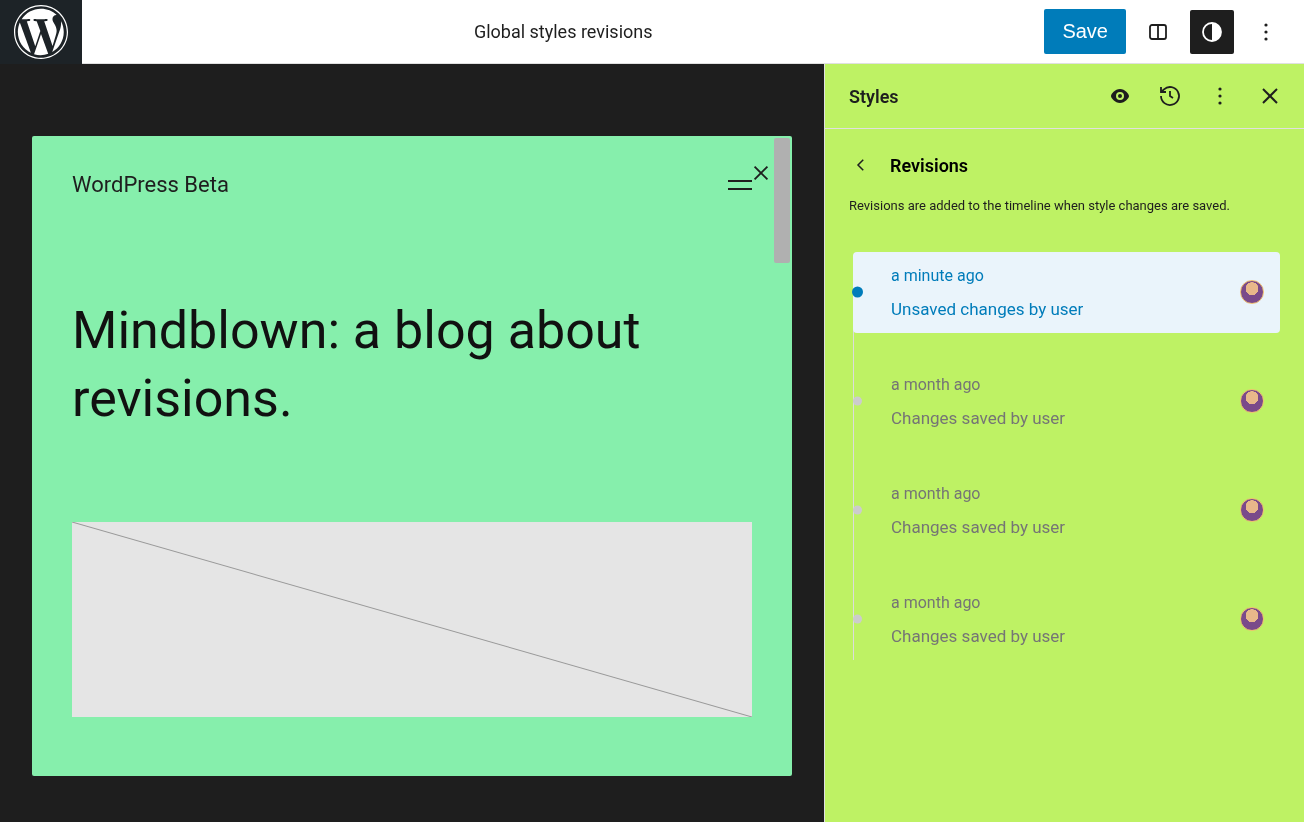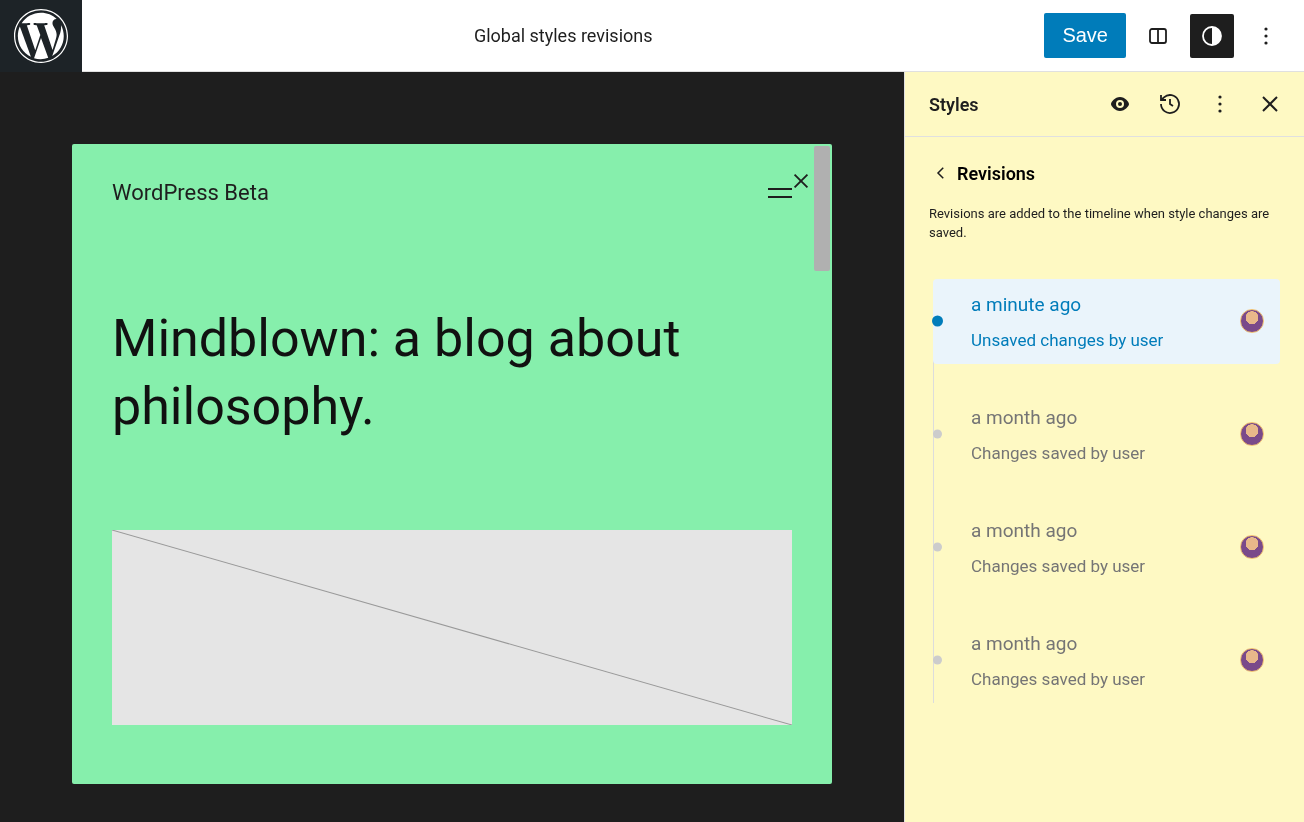--- a/index.html
+++ b/index.html
@@ -1,20 +1,20 @@
 <!DOCTYPE html>
 <html><head>
 <meta charset="utf-8">
 <style>
   * { box-sizing: border-box; margin: 0; padding: 0; }
   html, body { height: 100%; width: 100%; font-family: -apple-system, BlinkMacSystemFont, "Segoe UI", Roboto, Arial, sans-serif; }
   body { display: flex; flex-direction: column; overflow: hidden; }
 
   
-  .topbar { height: 72px; display: flex; align-items: center; border-bottom: 1px solid #e0e0e0; }
+  .topbar { height: 64px; display: flex; align-items: center; border-bottom: 1px solid #e0e0e0; }
   .wp-logo { width: 82px; height: 72px; background: #1d2327; display: flex; align-items: center; justify-content: center; }
   .wp-logo svg { width: 54px; height: 54px; fill: #fff; }
   .topbar-title { flex: 1; text-align: center; font-size: 18px; color: #1e1e1e; }
   .topbar-actions { display: flex; align-items: center; gap: 10px; padding-right: 16px; }
   .save-btn { background: #007cba; color: #fff; border: none; padding: 11px 18px; font-size: 20px; border-radius: 2px; cursor: pointer; }
   .iconbtn { width: 44px; height: 44px; display: flex; align-items: center; justify-content: center; border: none; background: transparent; cursor: pointer; border-radius: 2px;}
   .iconbtn.dark { background: #1e1e1e; }
   .iconbtn svg { width: 24px; height: 24px; }
 
   
@@ -29,38 +29,38 @@
   .menu-icon span { height: 2px; background: #1e1e1e; width: 100%; display: block; }
   .hero { font-size: 52px; font-weight: 400; line-height: 1.3; margin-top: 100px; color:#111;}
   .placeholder { margin-top: 90px; height: 195px; background: #e5e5e5; position: relative; overflow: hidden; }
   .placeholder svg { position: absolute; inset: 0; width: 100%; height: 100%; }
 
   
   .canvas-close { position: absolute; top: 26px; right: 20px; cursor:pointer; }
   .canvas-close svg { width: 22px; height: 22px; stroke:#1e1e1e;}
 
   
-  .sidebar { width: 400px; background: #fef9c3; border-left: 1px solid #e0e0e0; display: flex; flex-direction: column; }
+  .sidebar { width: 480px; background: #bef264; border-left: 1px solid #e0e0e0; display: flex; flex-direction: column; }
   .sb-head { height: 65px; display: flex; align-items: center; padding: 0 18px 0 24px; justify-content: space-between; border-bottom: 1px solid #e0e0e0;}
   .sb-head-title { font-size: 18px; font-weight: 600; color:#1e1e1e;}
   .sb-head-icons { display: flex; gap: 18px; align-items: center; }
   .sb-head-icons .iconbtn { width: 32px; height: 32px; }
   .sb-sub { padding: 24px 24px 0 24px; }
-  .sb-sub-head { display: flex; align-items: center; gap: 4px; }
+  .sb-sub-head { display: flex; align-items: center; gap: 17px; }
   .sb-sub-head svg{width:18px;height:18px;}
   .sb-sub-title { font-size: 18px; font-weight: 600; }
   .sb-desc { font-size: 13px; color: #1e1e1e; margin-top: 20px; line-height: 1.45; }
 
   .timeline { margin-top: 36px; padding-left: 4px; position: relative; }
   .timeline-line { position: absolute; left: 4px; top: 12px; bottom: 0; width: 1px; background: #dcdcdc; }
   .rev { position: relative; padding: 14px 18px 14px 38px; cursor: pointer; border-radius: 4px; margin-bottom: 28px;}
   .rev.active { background: #eaf4fb; }
   .rev-dot { position: absolute; left: 0px; top: 50%; transform: translateY(-50%); width: 9px; height: 9px; background: #ccc; border-radius: 50%; }
   .rev.active .rev-dot { background: #007cba; width: 11px; height: 11px; left:-1px;}
-  .rev-time { font-size: 19px; color: #757575; }
+  .rev-time { font-size: 16px; color: #757575; }
   .rev.active .rev-time { color: #007cba; }
   .rev-desc { font-size: 17px; color: #757575; margin-top: 14px; }
   .rev.active .rev-desc { color: #007cba; }
   .rev-avatar { position: absolute; right: 16px; top: 50%; transform: translateY(-50%); width: 24px; height: 24px; border-radius: 50%; background: radial-gradient(circle at 50% 35%, #e8b88a 0 35%, #7a4a8a 36% 100%); border: 1px solid #f0c070;}
 </style>
 </head>
 <body>
 
 <div class="topbar">
   <div class="wp-logo">
@@ -112,21 +112,21 @@
           </svg>
       </div>
       <div class="canvas-content">
         <div class="canvas-head">
           <div class="site-title">WordPress Beta</div>
           <div class="menu-icon">
               <span></span>
               <span></span>
             </div>
         </div>
-        <h1 class="hero">Mindblown: a blog about philosophy.</h1>
+        <h1 class="hero">Mindblown: a blog about revisions.</h1>
         <div class="placeholder">
           <svg viewBox="0 0 668 195" preserveAspectRatio="none">
               <line x1="0" y1="0" x2="668" y2="195" stroke="#999" stroke-width="1"></line>
             </svg>
         </div>
       </div>
     </div>
   </div>
 
   <div class="sidebar">

